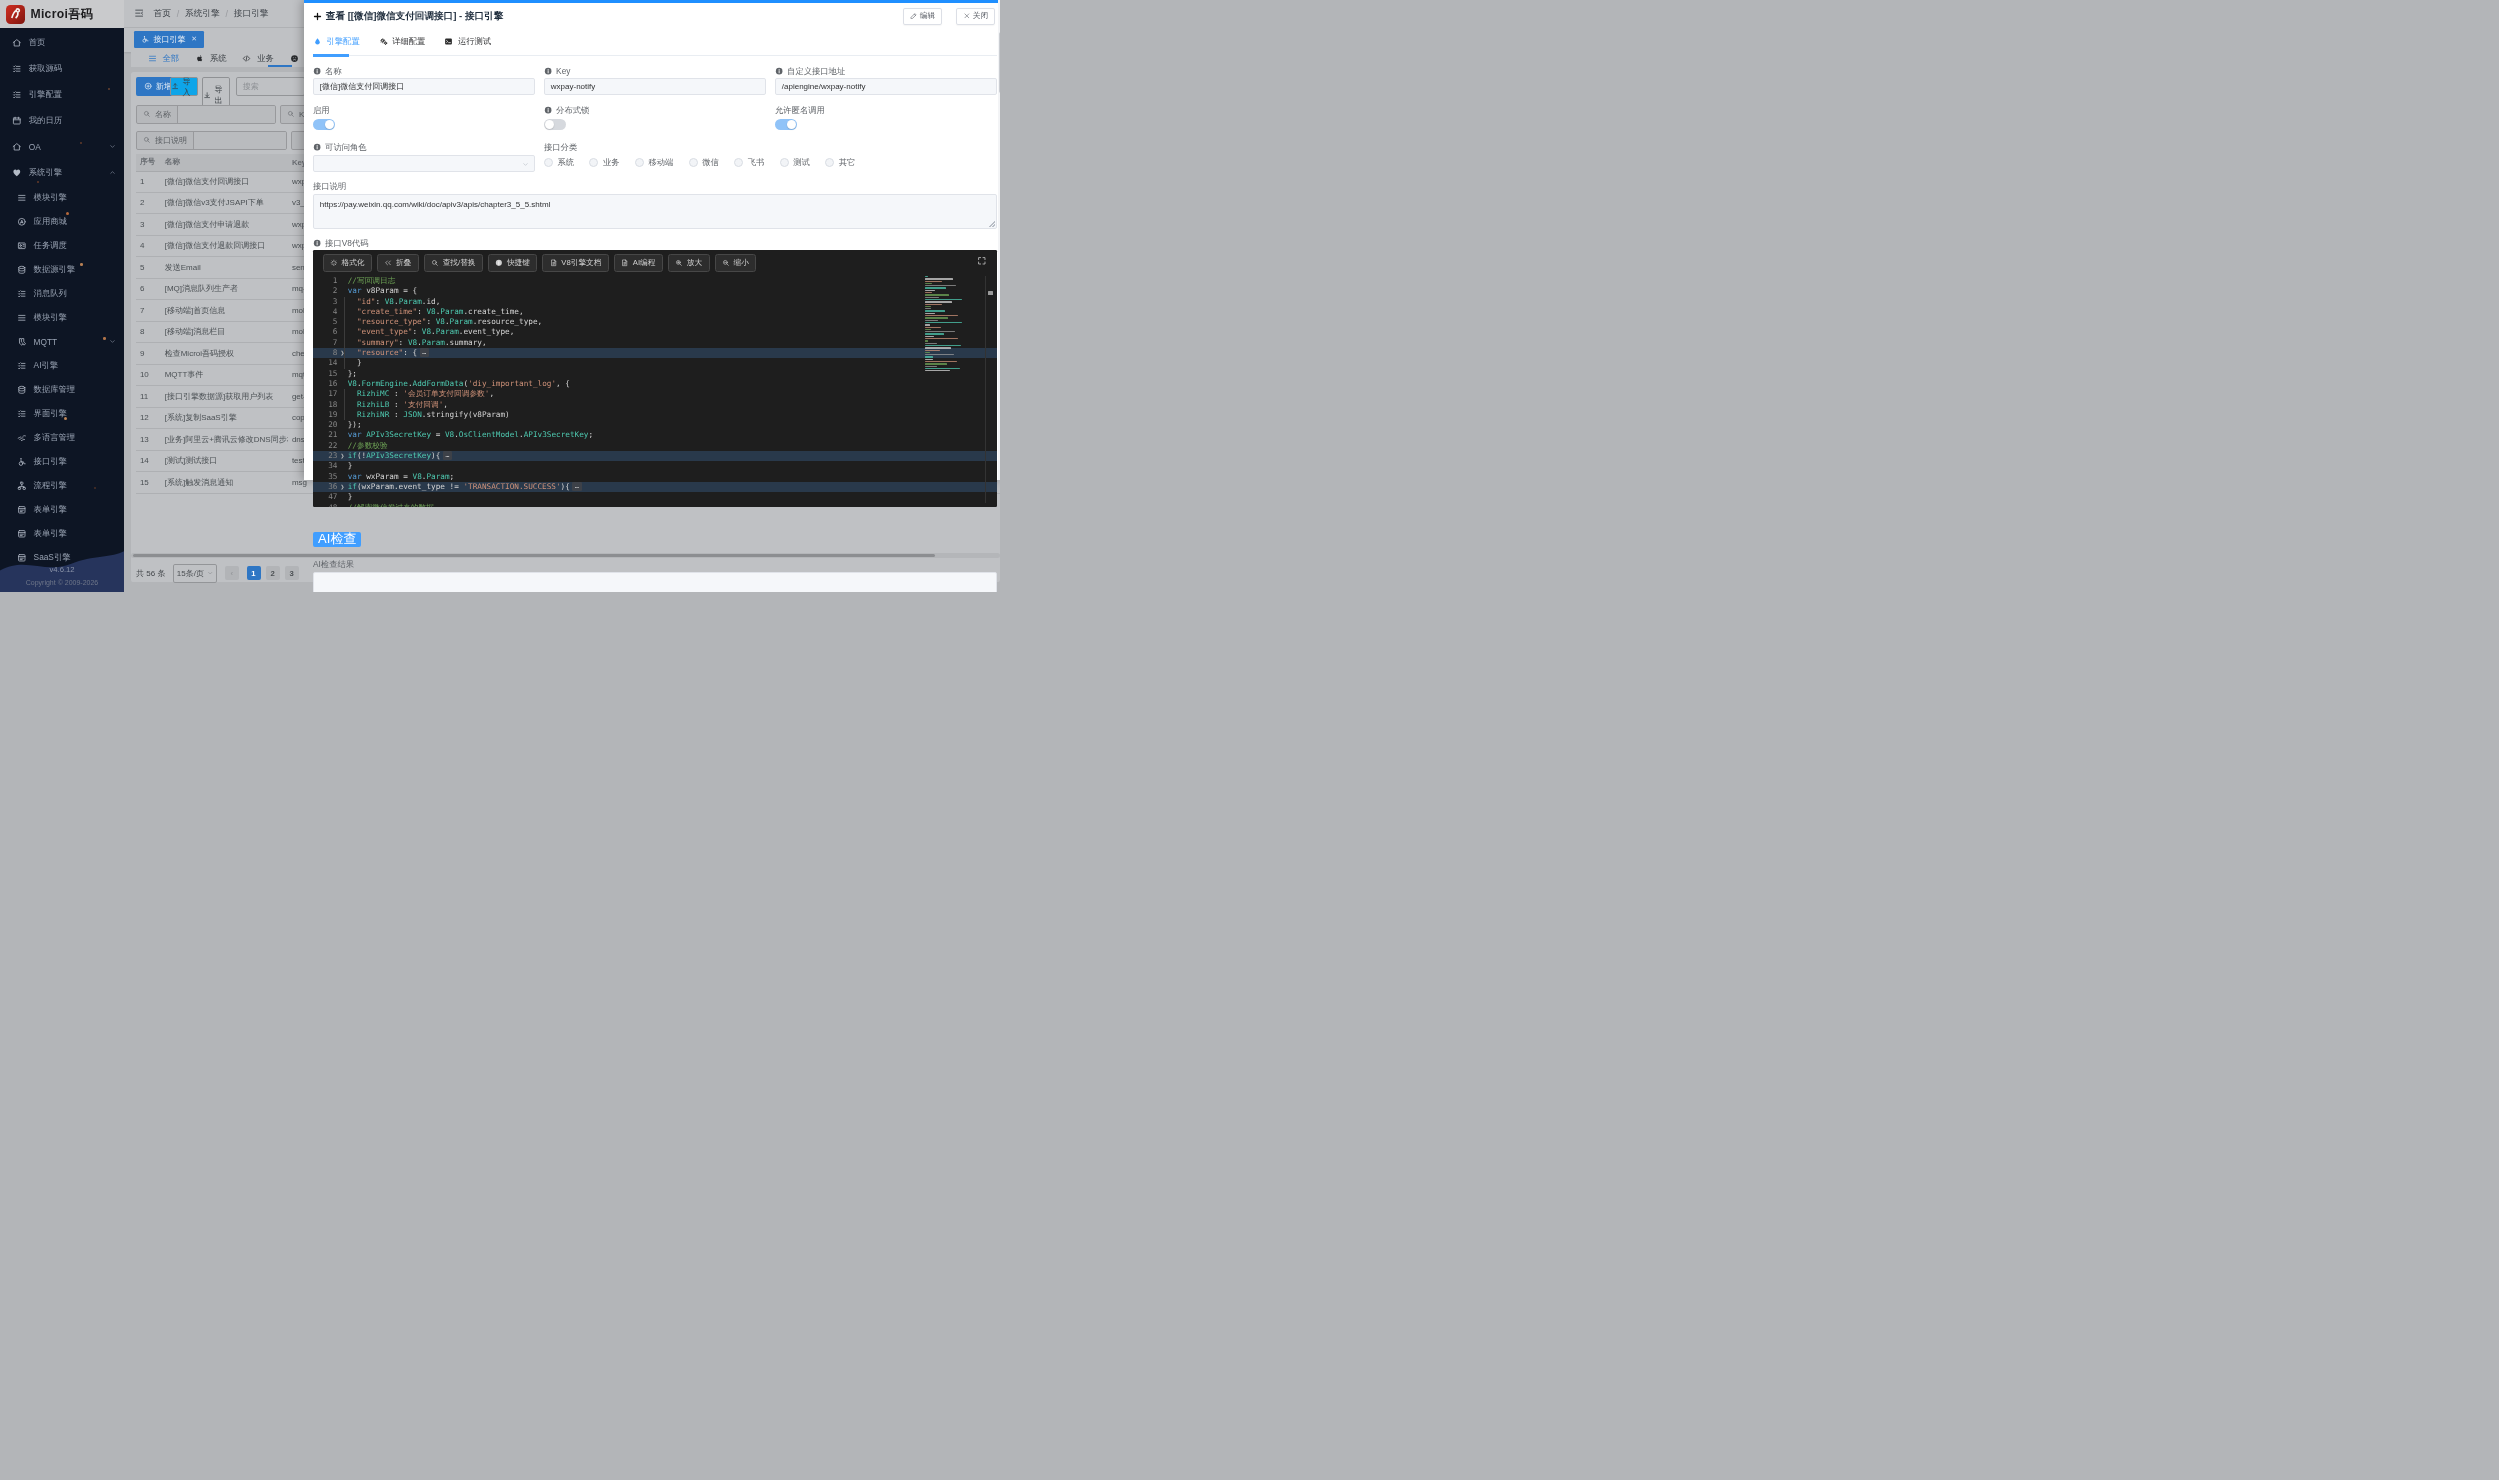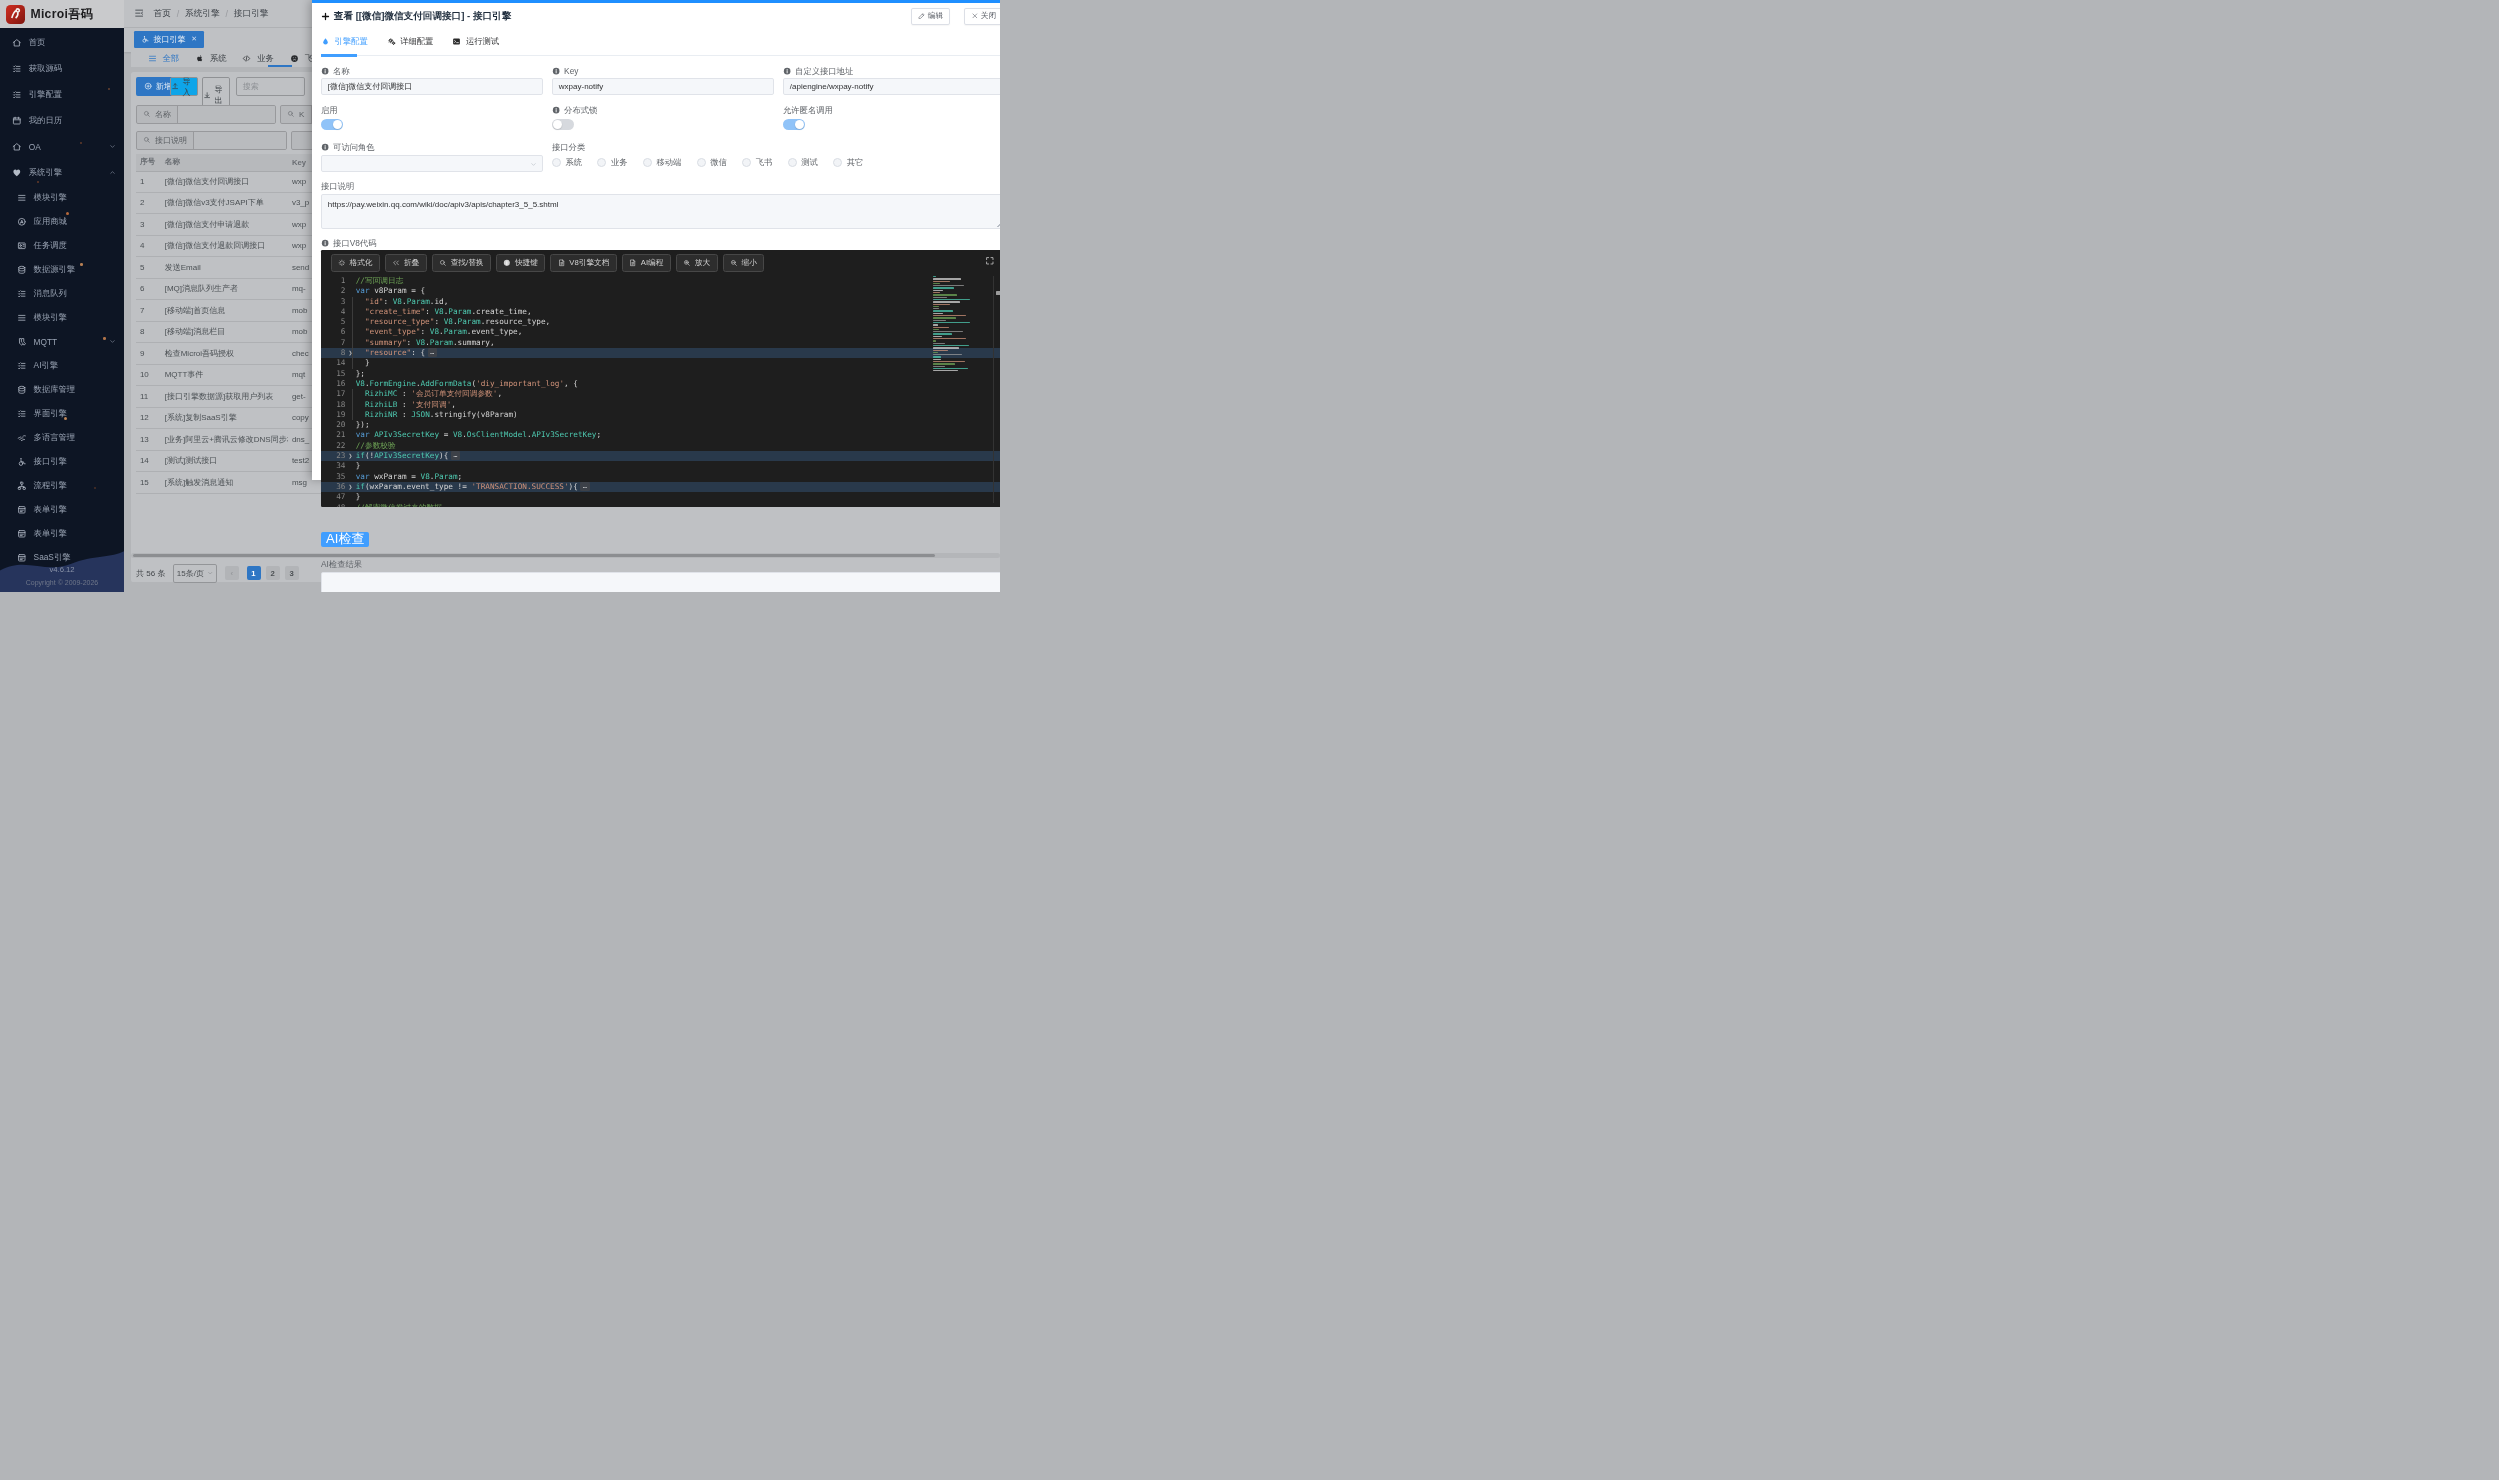--- a/index.html
+++ b/index.html
@@ -61,21 +61,21 @@
   .hscroll{position:absolute;left:0;right:0;top:481px;height:5.1px;background:#b4b6b9;border-radius:2.6px}
   .hscroll .thumb{position:absolute;left:1.9px;top:0.6px;height:3.8px;width:802px;background:#8c8e91;border-radius:1.9px}
   .pager{position:absolute;left:5.1px;top:492px;display:flex;align-items:center;gap:7.7px;font-size:8px;color:#43474b}
   .psize{width:42px;height:16.7px;border:0.6px solid #939598;border-radius:1.9px;display:flex;align-items:center;justify-content:center;gap:3.2px;color:#4a4e52;cursor:pointer}
   .psize .ic{width:6.4px;height:6.4px;color:#84878a}
   .pbtn{width:14px;height:14px;border-radius:1.9px;background:#b2b4b7;color:#8d9094;display:flex;align-items:center;justify-content:center;font-size:7.7px;cursor:pointer}
   .pbtn.page{color:#4c5054;font-weight:bold}
   .pbtn.cur{background:#2e76c4;color:#fff}
 
   
-  .modal{position:absolute;left:312px;top:0;width:700px;height:480px;background:#fff;z-index:10;box-shadow:-2.6px 0 9px rgba(0,0,0,.25)}
+  .modal{position:absolute;left:304px;top:0;width:700px;height:480px;background:#fff;z-index:10;box-shadow:-2.6px 0 9px rgba(0,0,0,.25)}
   .m-accent{position:absolute;top:0;left:0;right:0;height:2.6px;background:#1f8fff}
   .m-head{position:absolute;top:2.6px;left:0;right:0;height:28px}
   .m-title{position:absolute;left:9px;top:7px;display:flex;align-items:center;gap:3.8px;font-size:9.6px;font-weight:bold;color:#1f2d3d}
   .m-title .ic{width:9px;height:9px;stroke-width:3.4;color:#111}
   .m-btn{position:absolute;top:5.1px;height:17.3px;border:0.6px solid #dcdfe6;border-radius:1.9px;background:#fff;display:flex;align-items:center;gap:2.6px;
          padding:0 5.8px;font-size:7.7px;color:#5a5e66;cursor:pointer;box-sizing:border-box;box-shadow:0 0.6px 1.3px rgba(0,0,0,.04)}
   .m-btn .ic{width:7.7px;height:7.7px;color:#6a6e76}
   .m-edit{right:62px}.m-close{right:9px}
   .m-tabs{position:absolute;top:36px;left:9px;display:flex;gap:19px}
   .m-tab{display:flex;align-items:center;gap:4.5px;font-size:8.3px;color:#303133;cursor:pointer;padding-bottom:6.4px}

